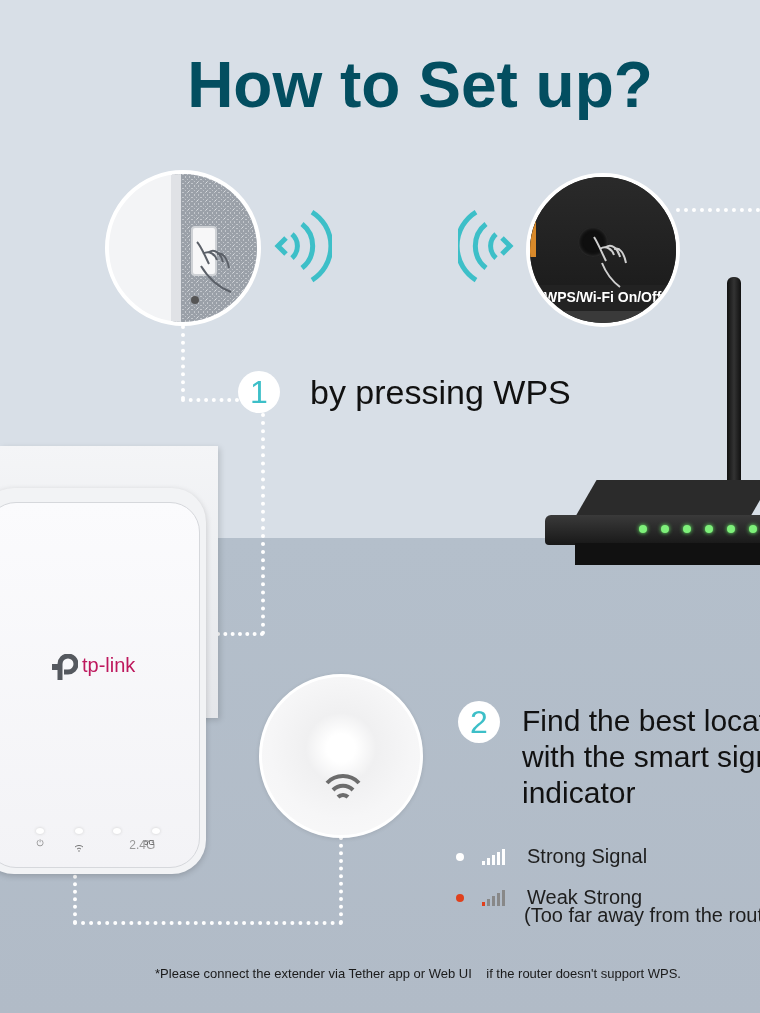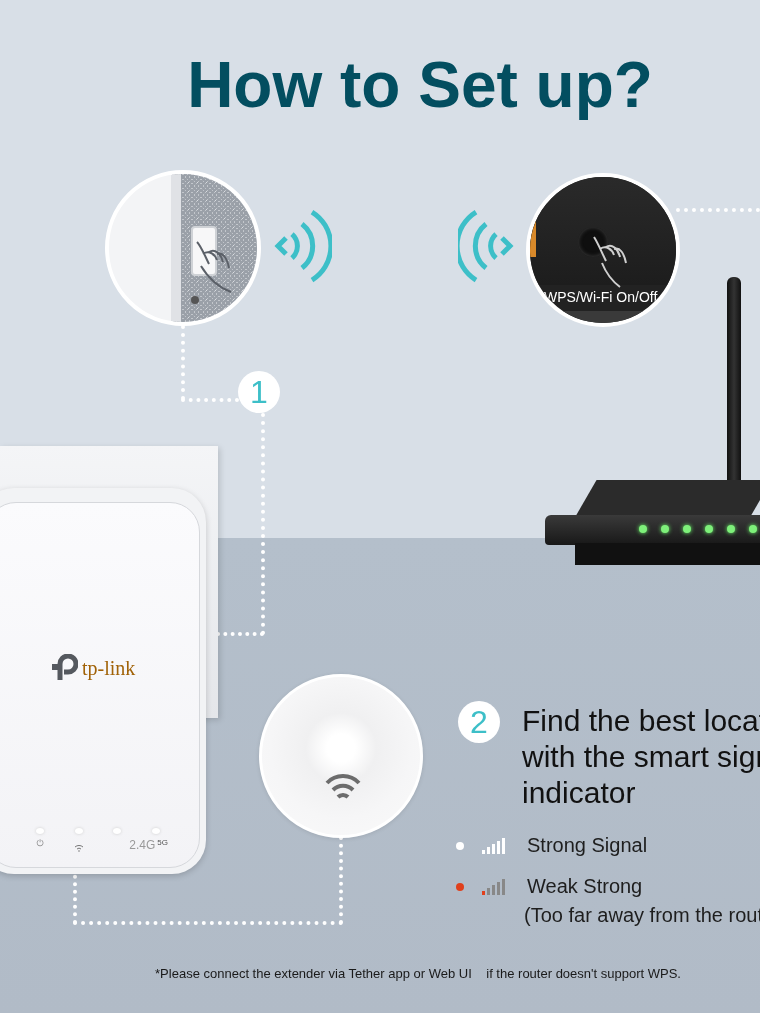--- a/index.html
+++ b/index.html
@@ -2,25 +2,25 @@
 <html><head>
 <meta charset="utf-8">
 <style>
   html,body{margin:0;padding:0;}
   body{width:760px;height:1013px;position:relative;overflow:hidden;font-family:"Liberation Sans",sans-serif;background:#b3bdc9;}
   .bg-top{position:absolute;left:0;top:0;width:760px;height:538px;background:#d8dfe7;}
   .bg-bottom{position:absolute;left:0;top:538px;width:760px;height:475px;background:linear-gradient(180deg,#b4bfcb,#b1bbc7);}
   .title{position:absolute;left:0;top:48px;width:840px;text-align:center;font-size:64px;font-weight:bold;color:#034e60;letter-spacing:0px;}
   .dots-v{position:absolute;width:0;border-left:4px dotted #fff;}
   .dots-h{position:absolute;height:0;border-top:4px dotted #fff;}
-  .circle-photo{position:absolute;border-radius:50%;border:4px solid #fff;box-sizing:border-box;overflow:hidden;}
+  .circle-photo{position:absolute;border-radius:50%;border:4px solid #fff;box-sizing:border-box;overflow:hidden;font-weight:bold;}
   .num-badge{position:absolute;width:42px;height:42px;border-radius:50%;background:#fff;color:#3dbfc8;font-size:32px;text-align:center;line-height:42px;}
   .step-text{position:absolute;color:#111;font-size:34px;line-height:40px;white-space:nowrap;}
   .step-text div{white-space:nowrap;}
-  .legend-row{position:absolute;display:flex;align-items:center;font-size:20px;color:#1e1e1e;white-space:nowrap;}
+  .legend-row{position:absolute;display:flex;align-items:center;font-size:20px;color:#1e1e1e;white-space:nowrap;margin-top:11px;}
   .legend-dot{width:8px;height:8px;border-radius:50%;margin-right:18px;}
   .bars{display:flex;align-items:flex-end;gap:2px;height:16px;margin-right:22px;}
   .bars span{width:3px;display:block;}
   .footnote{position:absolute;left:0;top:966px;width:836px;text-align:center;font-size:13px;color:#1a1a1a;}
   .router-led{width:8px;height:8px;border-radius:50%;background:#7ef07a;box-shadow:0 0 4px #6cff6c;}
 </style>
 </head>
 <body>
 
 <div class="bg-top"></div>
@@ -66,20 +66,21 @@
   <div style="position:absolute;left:48px;top:50px;width:30px;height:30px;border-radius:50%;background:#0f0f0f;box-shadow:0 0 4px #444 inset;"></div>
   <svg style="position:absolute;left:62px;top:56px;" width="50" height="56" viewBox="0 0 50 56">
       <path d="M2 4 C6 10 10 20 14 28 M8 16 C14 12 20 16 22 22 M14 14 C20 10 26 16 28 24 M22 16 C28 14 32 20 34 30 M10 30 C14 40 20 48 28 54" fill="none" stroke="#cfcfcf" stroke-width="2"></path>
     </svg>
   <div style="position:absolute;left:14px;top:112px;color:#fff;font-size:14px;white-space:nowrap;">WPS/Wi-Fi On/Off</div>
   <div style="position:absolute;left:0;top:134px;width:154px;height:20px;background:#3a3a3a;"></div>
 </div>
 
 <div class="num-badge" style="left:238px;top:371px;">1</div>
 <div class="step-text" style="left:310px;top:372px;">
+  <div>by pressing WPS</div>
 </div>
 
 <div style="position:absolute;left:545px;top:275px;width:215px;height:310px;">
   <div style="position:absolute;left:182px;top:2px;width:14px;height:250px;background:linear-gradient(90deg,#111,#333 50%,#111);border-radius:6px 6px 2px 2px;"></div>
   <div style="position:absolute;left:40px;top:205px;width:175px;height:40px;background:#2b2b2b;transform:skewX(-30deg);"></div>
   <div style="position:absolute;left:0;top:240px;width:215px;height:30px;background:linear-gradient(180deg,#3a3a3a,#181818);border-radius:6px 0 0 4px;"></div>
   <div style="position:absolute;left:30px;top:268px;width:185px;height:22px;background:#111;"></div>
   <div style="position:absolute;left:94px;top:250px;display:flex;gap:14px;">
     <span class="router-led"></span>
     <span class="router-led"></span>
@@ -88,21 +89,21 @@
     <span class="router-led"></span>
     <span class="router-led"></span>
 
   </div>
 </div>
 
 <div style="position:absolute;left:0;top:446px;width:218px;height:272px;background:linear-gradient(180deg,#f4f5f7,#e4e6ea);box-shadow:2px 2px 6px rgba(0,0,0,0.15);"></div>
 
 <div style="position:absolute;left:-20px;top:488px;width:226px;height:386px;border-radius:34px;background:#f2f3f5;box-shadow:0 2px 6px rgba(0,0,0,0.18);">
   <div style="position:absolute;left:6px;top:14px;width:212px;height:364px;border-radius:30px;background:linear-gradient(180deg,#fbfbfd,#f3f3f6);border:1px solid #d6d8dc;"></div>
-  <div style="position:absolute;left:70px;top:166px;display:flex;align-items:center;color:#a16207;font-family:Liberation Serif, serif;">
+  <div style="position:absolute;left:70px;top:166px;display:flex;color:#be185d;">
     <svg width="28" height="28" viewBox="0 0 28 28">
         <path d="M10 26 V10 A8 8 0 1 1 18 18 H14" fill="none" stroke="#55595f" stroke-width="5"></path>
         <rect x="2" y="10" width="8" height="6" fill="#55595f"></rect>
       </svg>
     <span style="font-size:20px;margin-left:4px;">tp-link</span>
   </div>
   <div style="position:absolute;left:48px;top:340px;width:140px;display:flex;justify-content:space-between;">
     <div style="text-align:center;width:24px;">
       <div style="width:8px;height:6px;background:#fff;border-radius:50%;margin:0 auto 4px;box-shadow:0 0 3px #ccc;"></div>
       <div style="font-size:9px;color:#888;">⏻</div>
@@ -111,21 +112,21 @@
       <div style="width:8px;height:6px;background:#fff;border-radius:50%;margin:0 auto 4px;box-shadow:0 0 3px #ccc;"></div>
       <svg width="10" height="8" viewBox="0 0 10 8">
           <path d="M1 3 A6 6 0 0 1 9 3 M3 5 A3 3 0 0 1 7 5" fill="none" stroke="#777" stroke-width="1"></path>
           <circle cx="5" cy="7" r="0.8" fill="#777"></circle>
         </svg>
     </div>
     <div style="text-align:center;width:24px;">
       <div style="width:8px;height:6px;background:#fff;border-radius:50%;margin:0 auto 4px;box-shadow:0 0 3px #ccc;"></div>
       <div style="font-size:12px;color:#999;margin-left:24px;">2.4G</div>
     </div>
-    <div style="text-align:right;width:24px;">
+    <div style="text-align:left;width:24px;">
       <div style="width:8px;height:6px;background:#fff;border-radius:50%;margin:0 auto 4px;box-shadow:0 0 3px #ccc;"></div>
       <div style="font-size:8px;color:#555;">5G</div>
     </div>
   </div>
 </div>
 
 <div style="position:absolute;left:259px;top:674px;width:164px;height:164px;border-radius:50%;background:radial-gradient(circle at 50% 45%,#ffffff 0 12%,#f0f0f1 30%,#f6f6f7 60%,#fafafa);border:3px solid #fff;box-sizing:border-box;box-shadow:0 1px 4px rgba(0,0,0,0.1);">
   <svg style="position:absolute;left:62px;top:96px;" width="38" height="28" viewBox="0 0 38 28">
     <path d="M3 10 A22 22 0 0 1 35 10" fill="none" stroke="#6c6c6c" stroke-width="4"></path>
     <path d="M9 17 A14 14 0 0 1 29 17" fill="none" stroke="#6c6c6c" stroke-width="4"></path>

